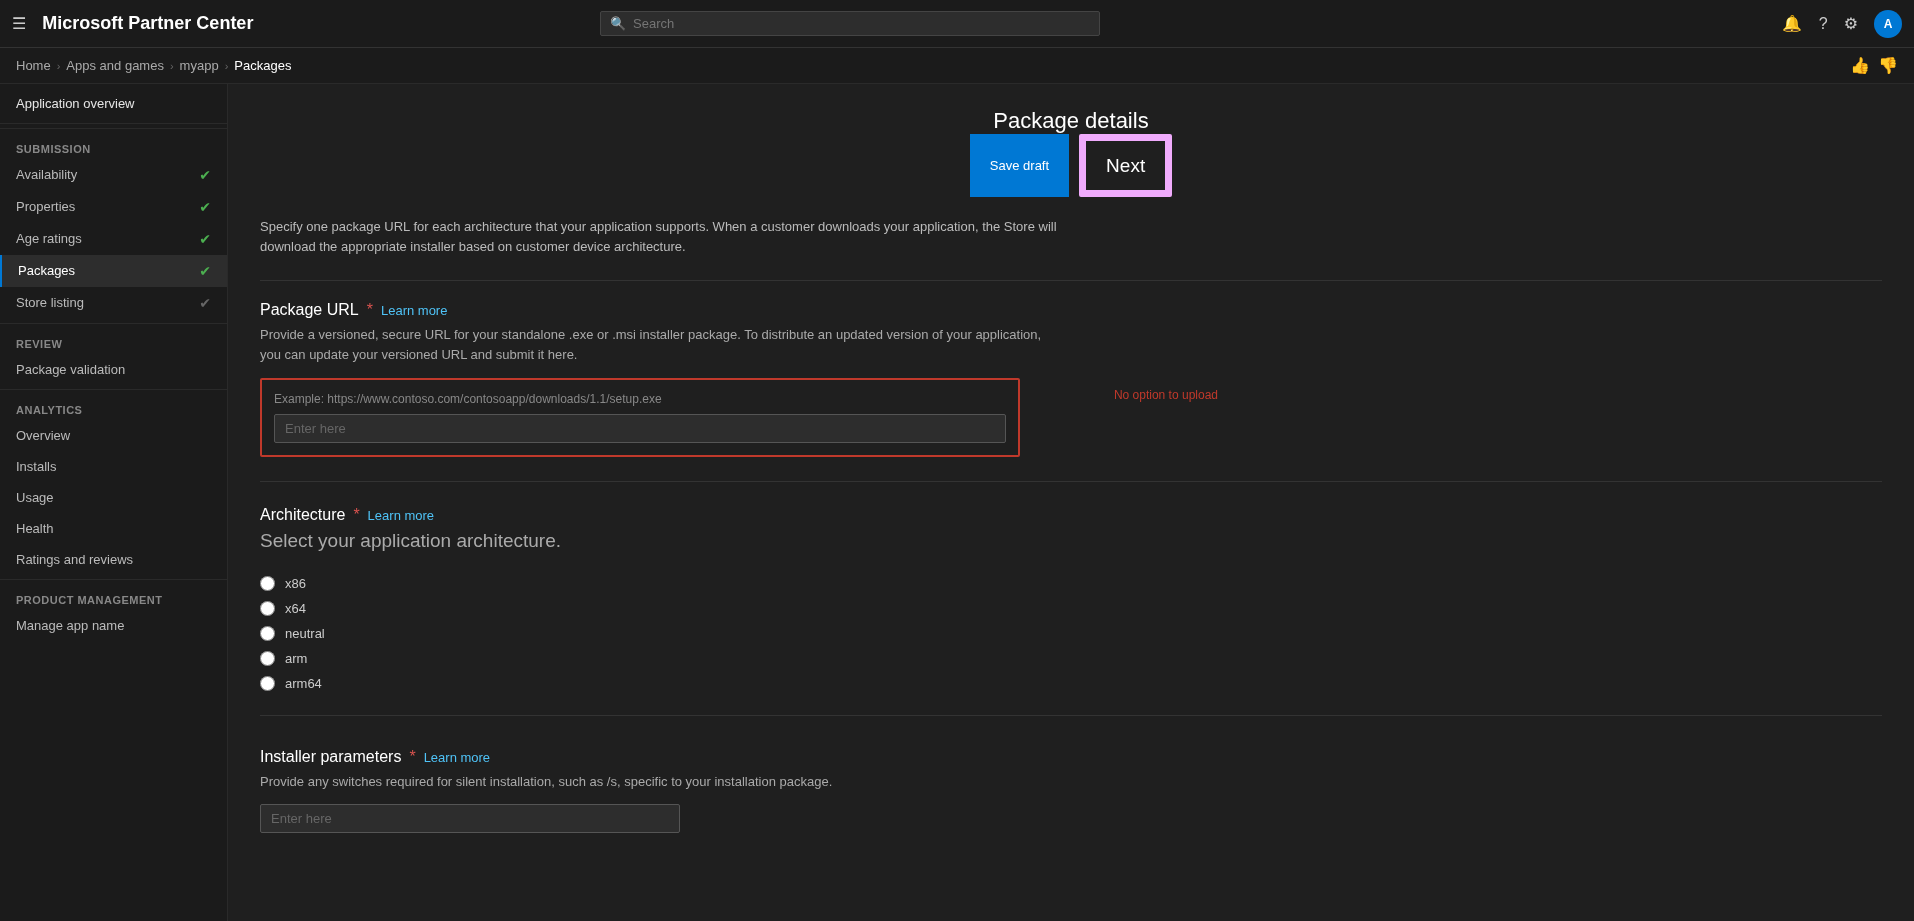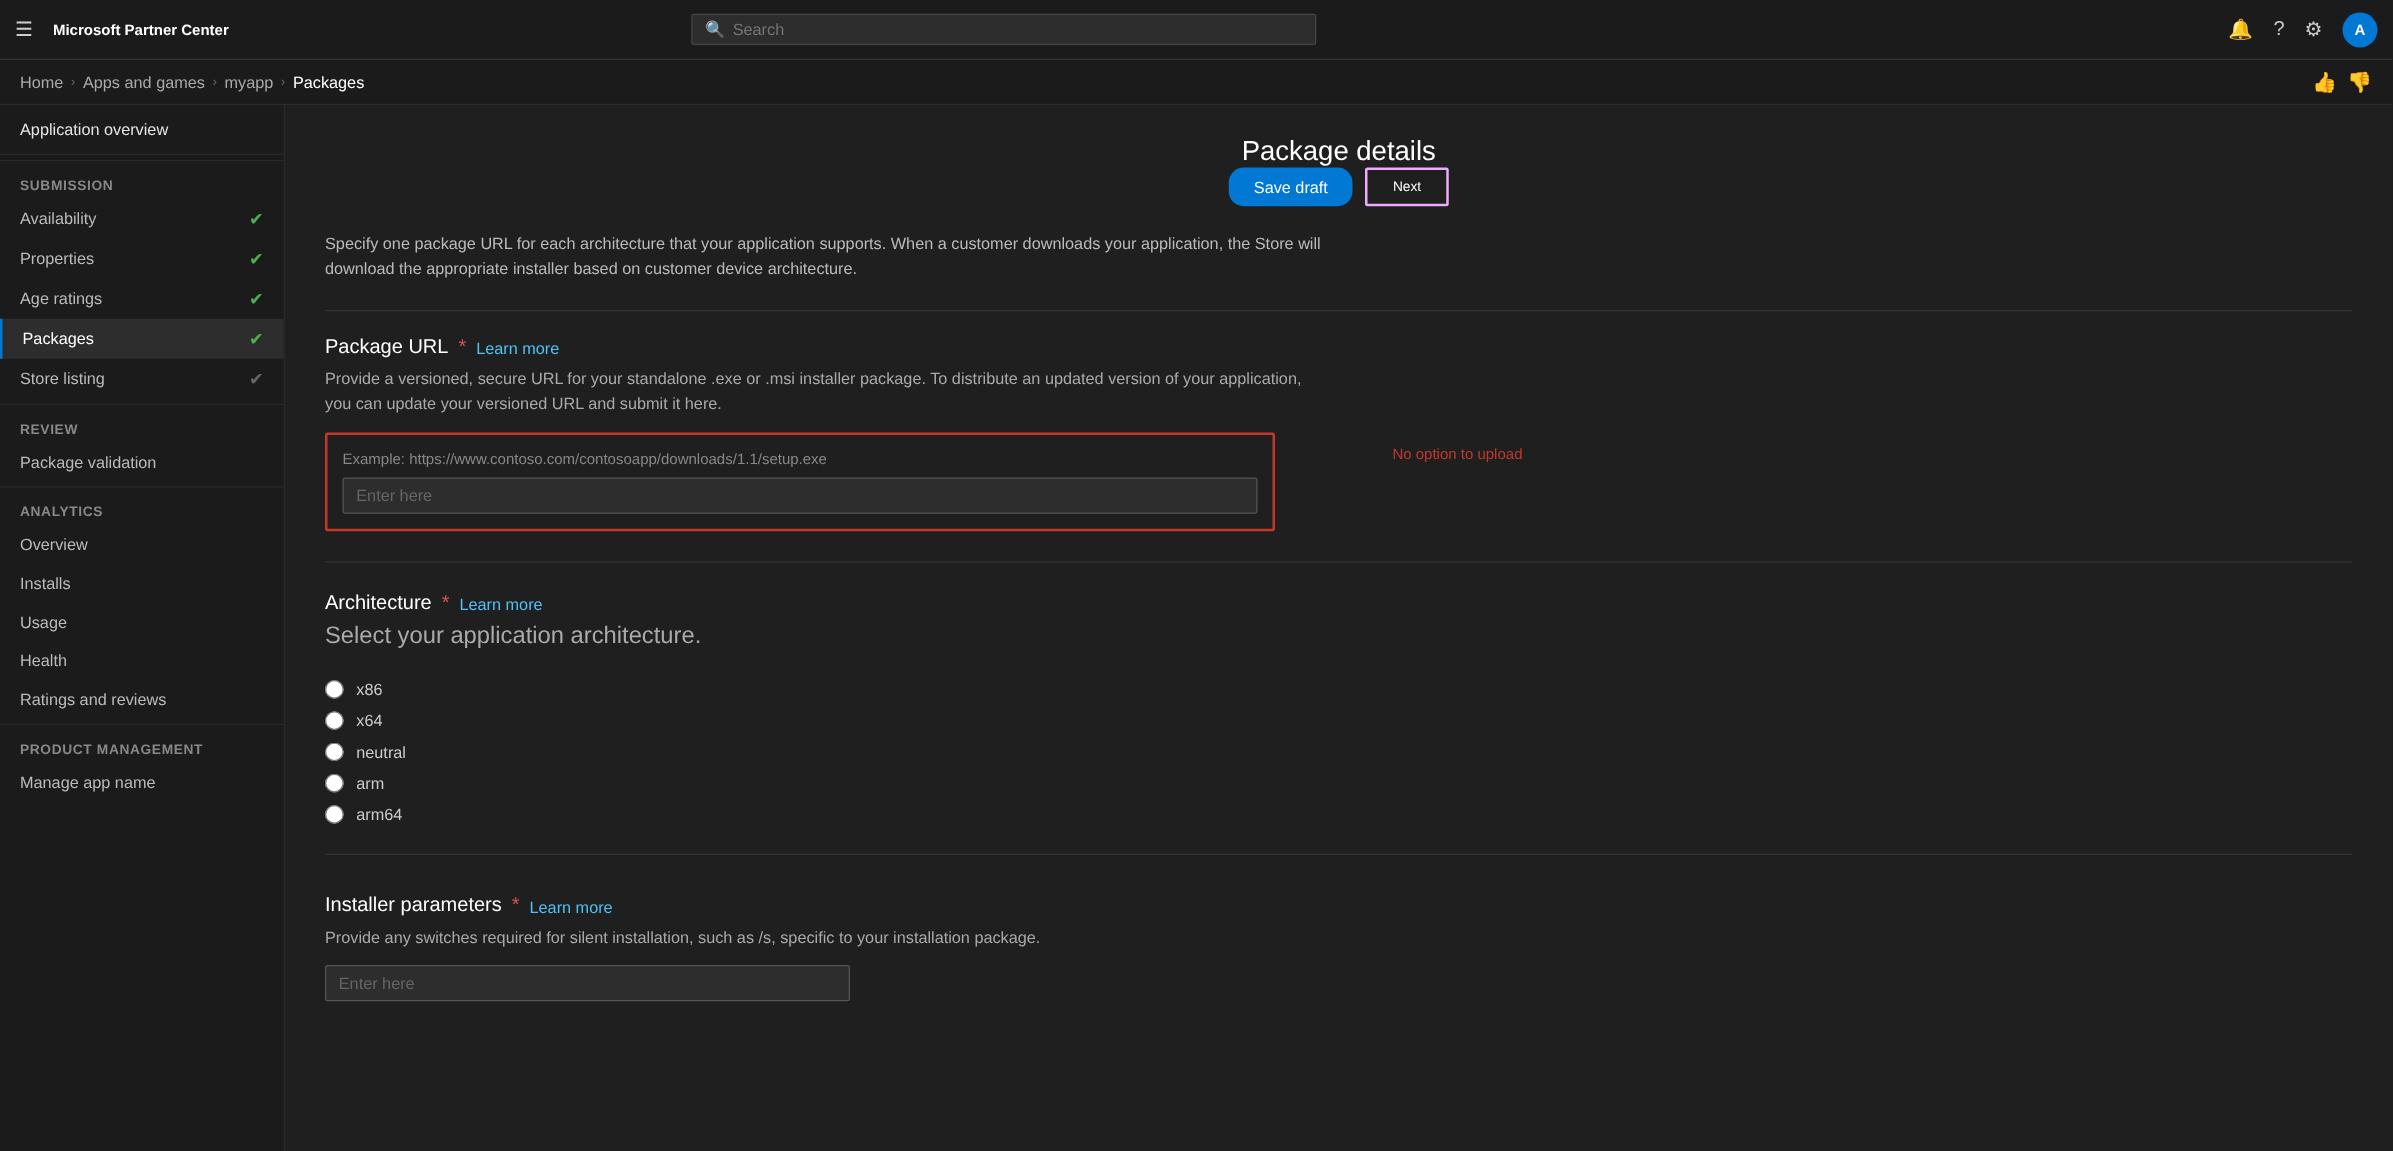--- a/index.html
+++ b/index.html
@@ -1,21 +1,21 @@
 <!DOCTYPE html>
 <html><head>
   <meta charset="utf-8">
   <style>
     * { box-sizing: border-box; margin: 0; padding: 0; }
     body { background: #1f1f1f; color: #d4d4d4; font-family: 'Segoe UI', sans-serif; font-size: 13px; height: 921px; overflow: hidden; display: flex; flex-direction: column; }
 
     
     .topbar { background: #1b1b1b; height: 48px; display: flex; align-items: center; padding: 0 12px; gap: 10px; border-bottom: 1px solid #333; flex-shrink: 0; }
     .topbar-menu-icon { color: #ccc; font-size: 16px; cursor: pointer; margin-right: 6px; }
-    .topbar-logo { color: #fff; font-size: 12px; font-weight: 600; flex: 0 0 auto; }
+    .topbar-logo { color: #fff; font-size: 18px; font-weight: 600; flex: 0 0 auto; }
     .topbar-search { flex: 0 0 500px; margin: 0 auto; background: #2d2d2d; border: 1px solid #444; border-radius: 2px; display: flex; align-items: center; padding: 4px 10px; gap: 6px; }
     .topbar-search input { background: transparent; border: none; outline: none; color: #ccc; font-size: 13px; width: 100%; }
     .topbar-icons { margin-left: auto; display: flex; align-items: center; gap: 16px; color: #ccc; font-size: 16px; }
     .topbar-avatar { width: 28px; height: 28px; border-radius: 50%; background: #0078d4; display: flex; align-items: center; justify-content: center; color: #fff; font-size: 12px; font-weight: 600; }
 
     
     .breadcrumb-bar { background: #1b1b1b; height: 36px; display: flex; align-items: center; padding: 0 16px; gap: 6px; border-bottom: 1px solid #2a2a2a; flex-shrink: 0; font-size: 13px; color: #aaa; }
     .breadcrumb-bar a { color: #aaa; text-decoration: none; cursor: pointer; }
     .breadcrumb-bar .current { color: #fff; font-weight: 500; }
     .breadcrumb-sep { color: #666; font-size: 11px; }
@@ -34,22 +34,22 @@
     .sidebar-item .check-icon { margin-left: auto; color: #4caf50; font-size: 14px; }
     .sidebar-item .check-icon-gray { margin-left: auto; color: #666; font-size: 14px; }
 
     
     .content-area { flex: 1; overflow-y: auto; padding: 24px 32px; background: #1f1f1f; }
 
     .content-header { display: flex; align-items: center; justify-content: space-between; margin-bottom: 20px; flex-direction: column; }
     .page-title { font-size: 22px; font-weight: 300; color: #fff; }
 
     .header-buttons { display: flex; gap: 10px; }
-    .btn-save-draft { background: #0078d4; color: #fff; border: none; padding: 8px 20px; font-size: 13px; cursor: pointer; border-radius: 12px; }
-    .btn-next { background: transparent; color: #fff; border: 2px solid #f0abfc; padding: 4px 20px; font-size: 11px; cursor: pointer; border-radius: 2px; }
+    .btn-save-draft { background: #0078d4; color: #fff; border: none; padding: 24px 20px; font-size: 13px; cursor: pointer; border-radius: 0; }
+    .btn-next { background: transparent; color: #fff; border: 7px solid #f0abfc; padding: 4px 20px; font-size: 19px; cursor: pointer; border-radius: 2px; }
 
     .description-text { font-size: 13px; color: #bbb; line-height: 1.5; margin-bottom: 24px; max-width: 800px; }
 
     .divider { border: none; border-top: 1px solid #333; margin: 20px 0; }
 
     .section-title { font-size: 16px; font-weight: 400; color: #fff; margin-bottom: 6px; display: flex; align-items: center; gap: 8px; }
     .required-star { color: #d9534f; }
     .learn-more { color: #4fc3f7; text-decoration: none; font-size: 13px; cursor: pointer; }
 
     .section-desc { font-size: 13px; color: #aaa; line-height: 1.5; margin-bottom: 14px; max-width: 800px; }

